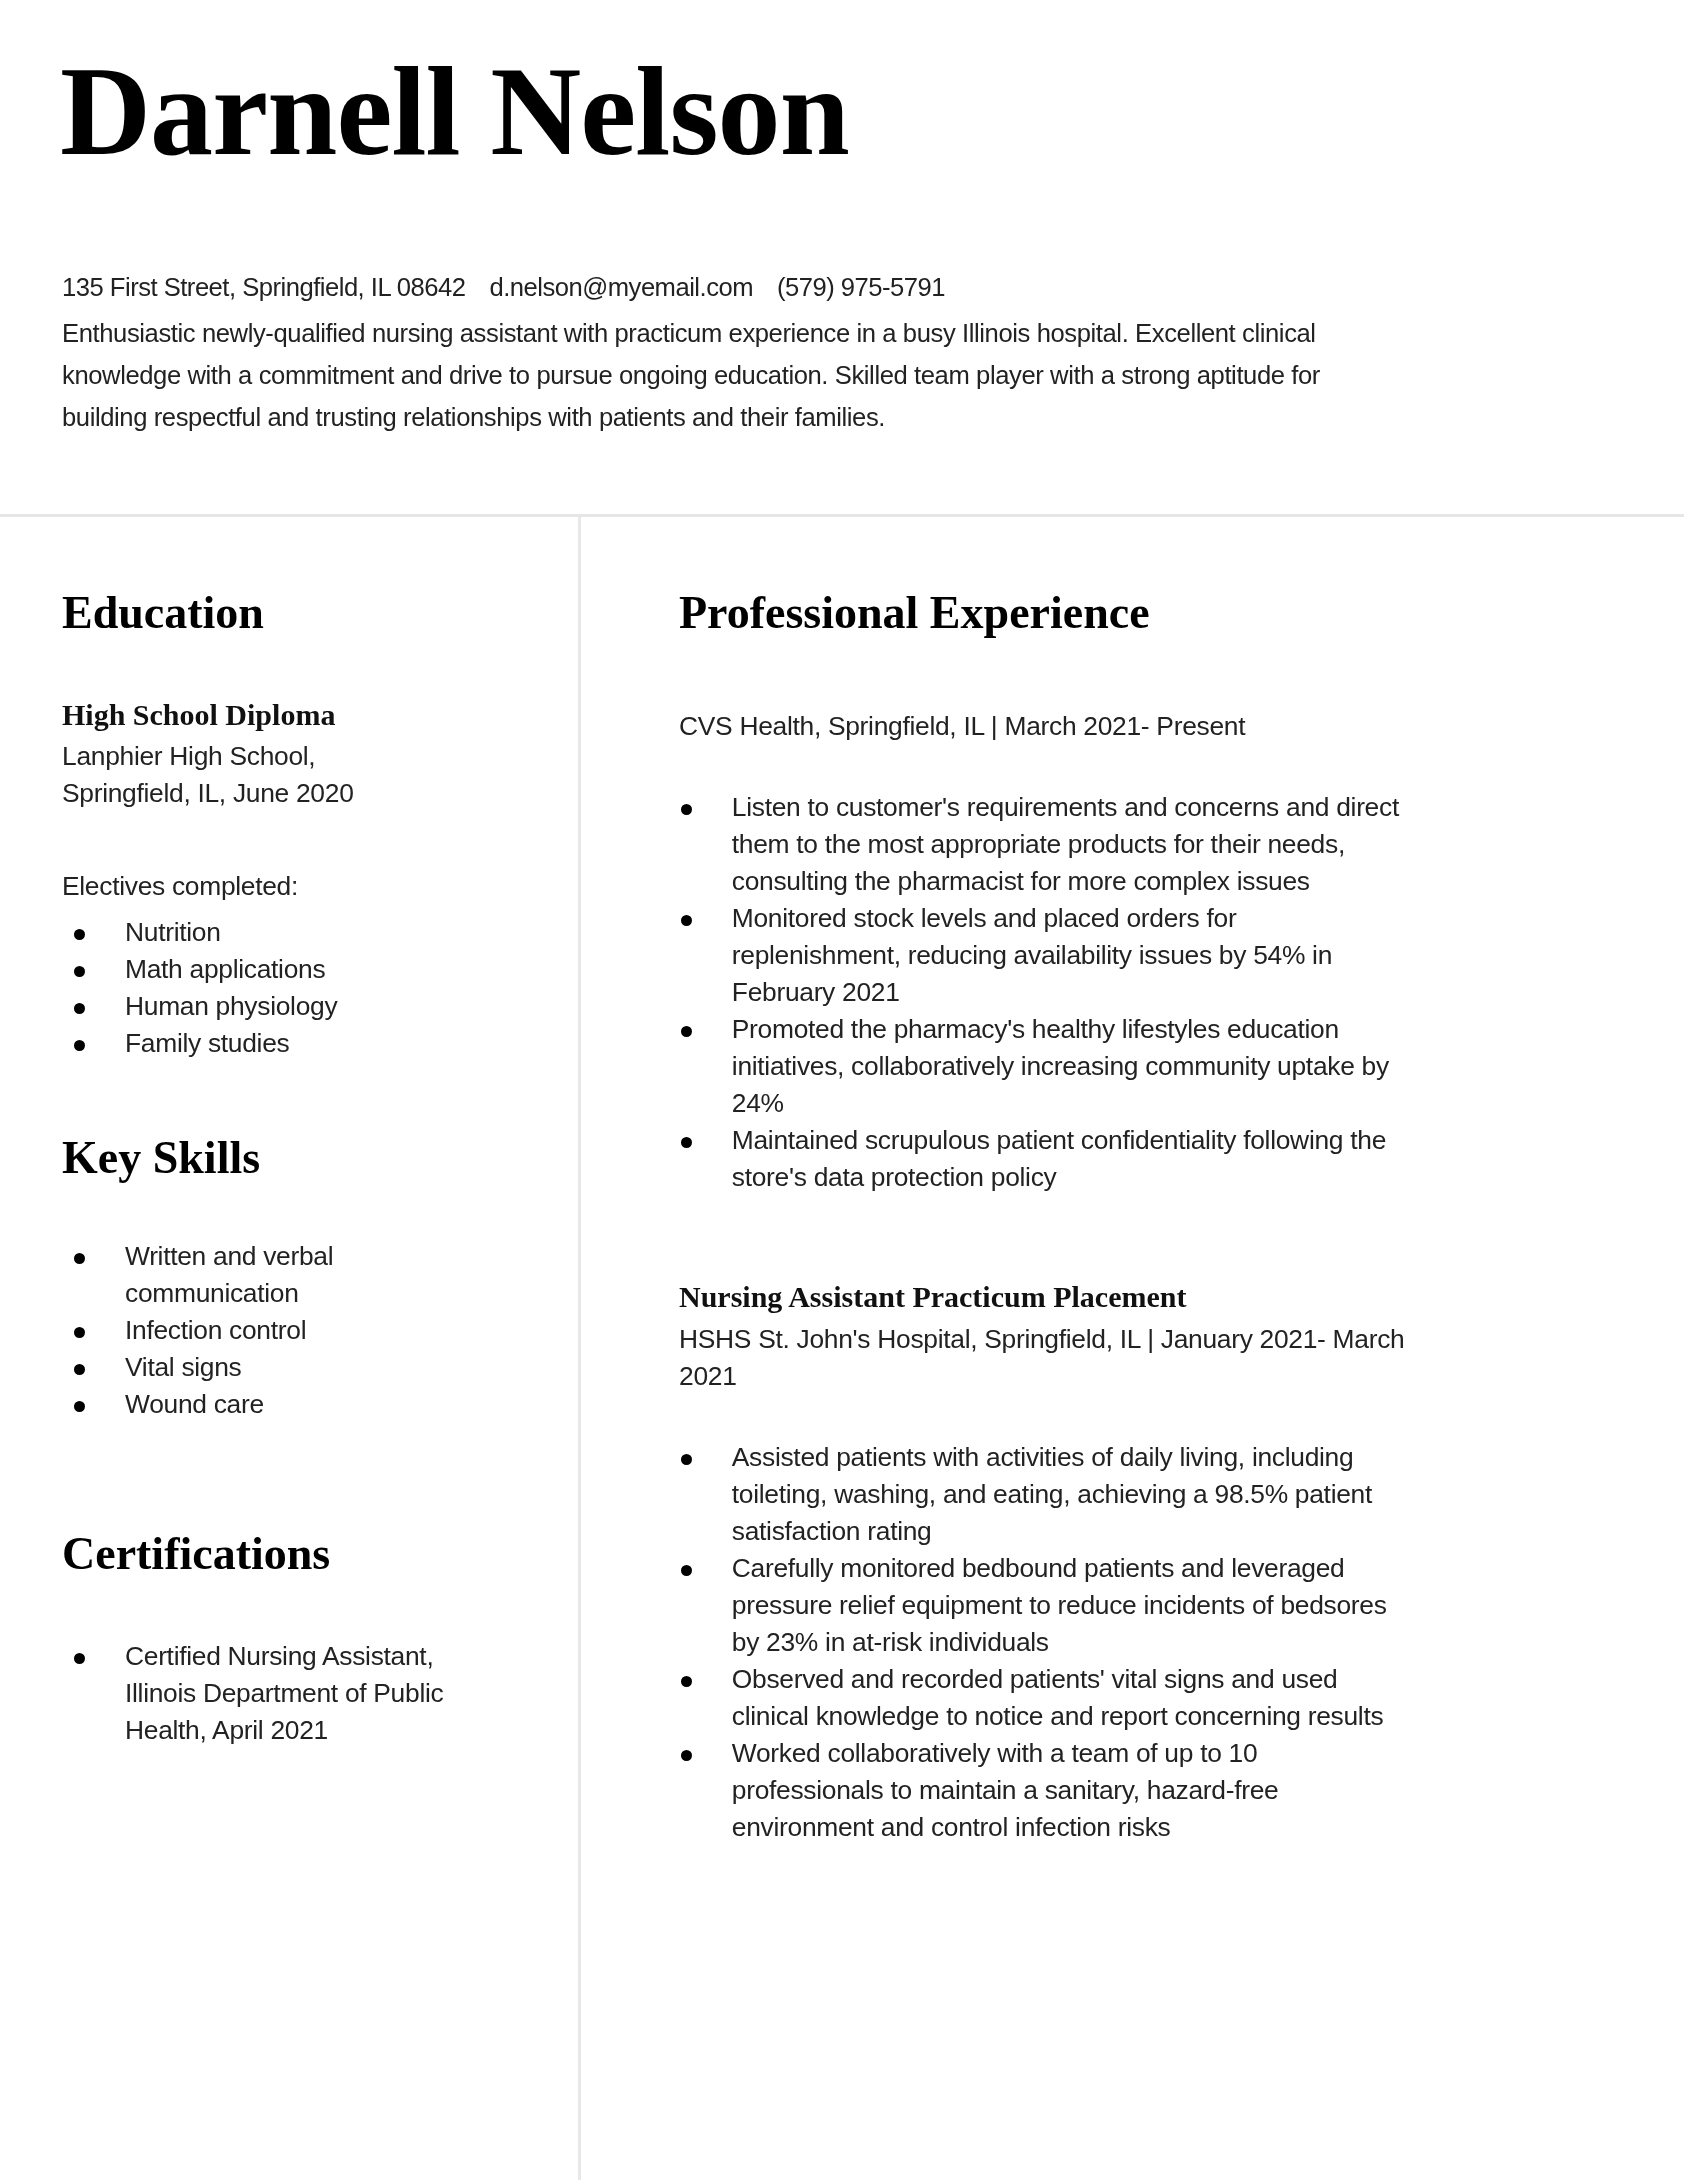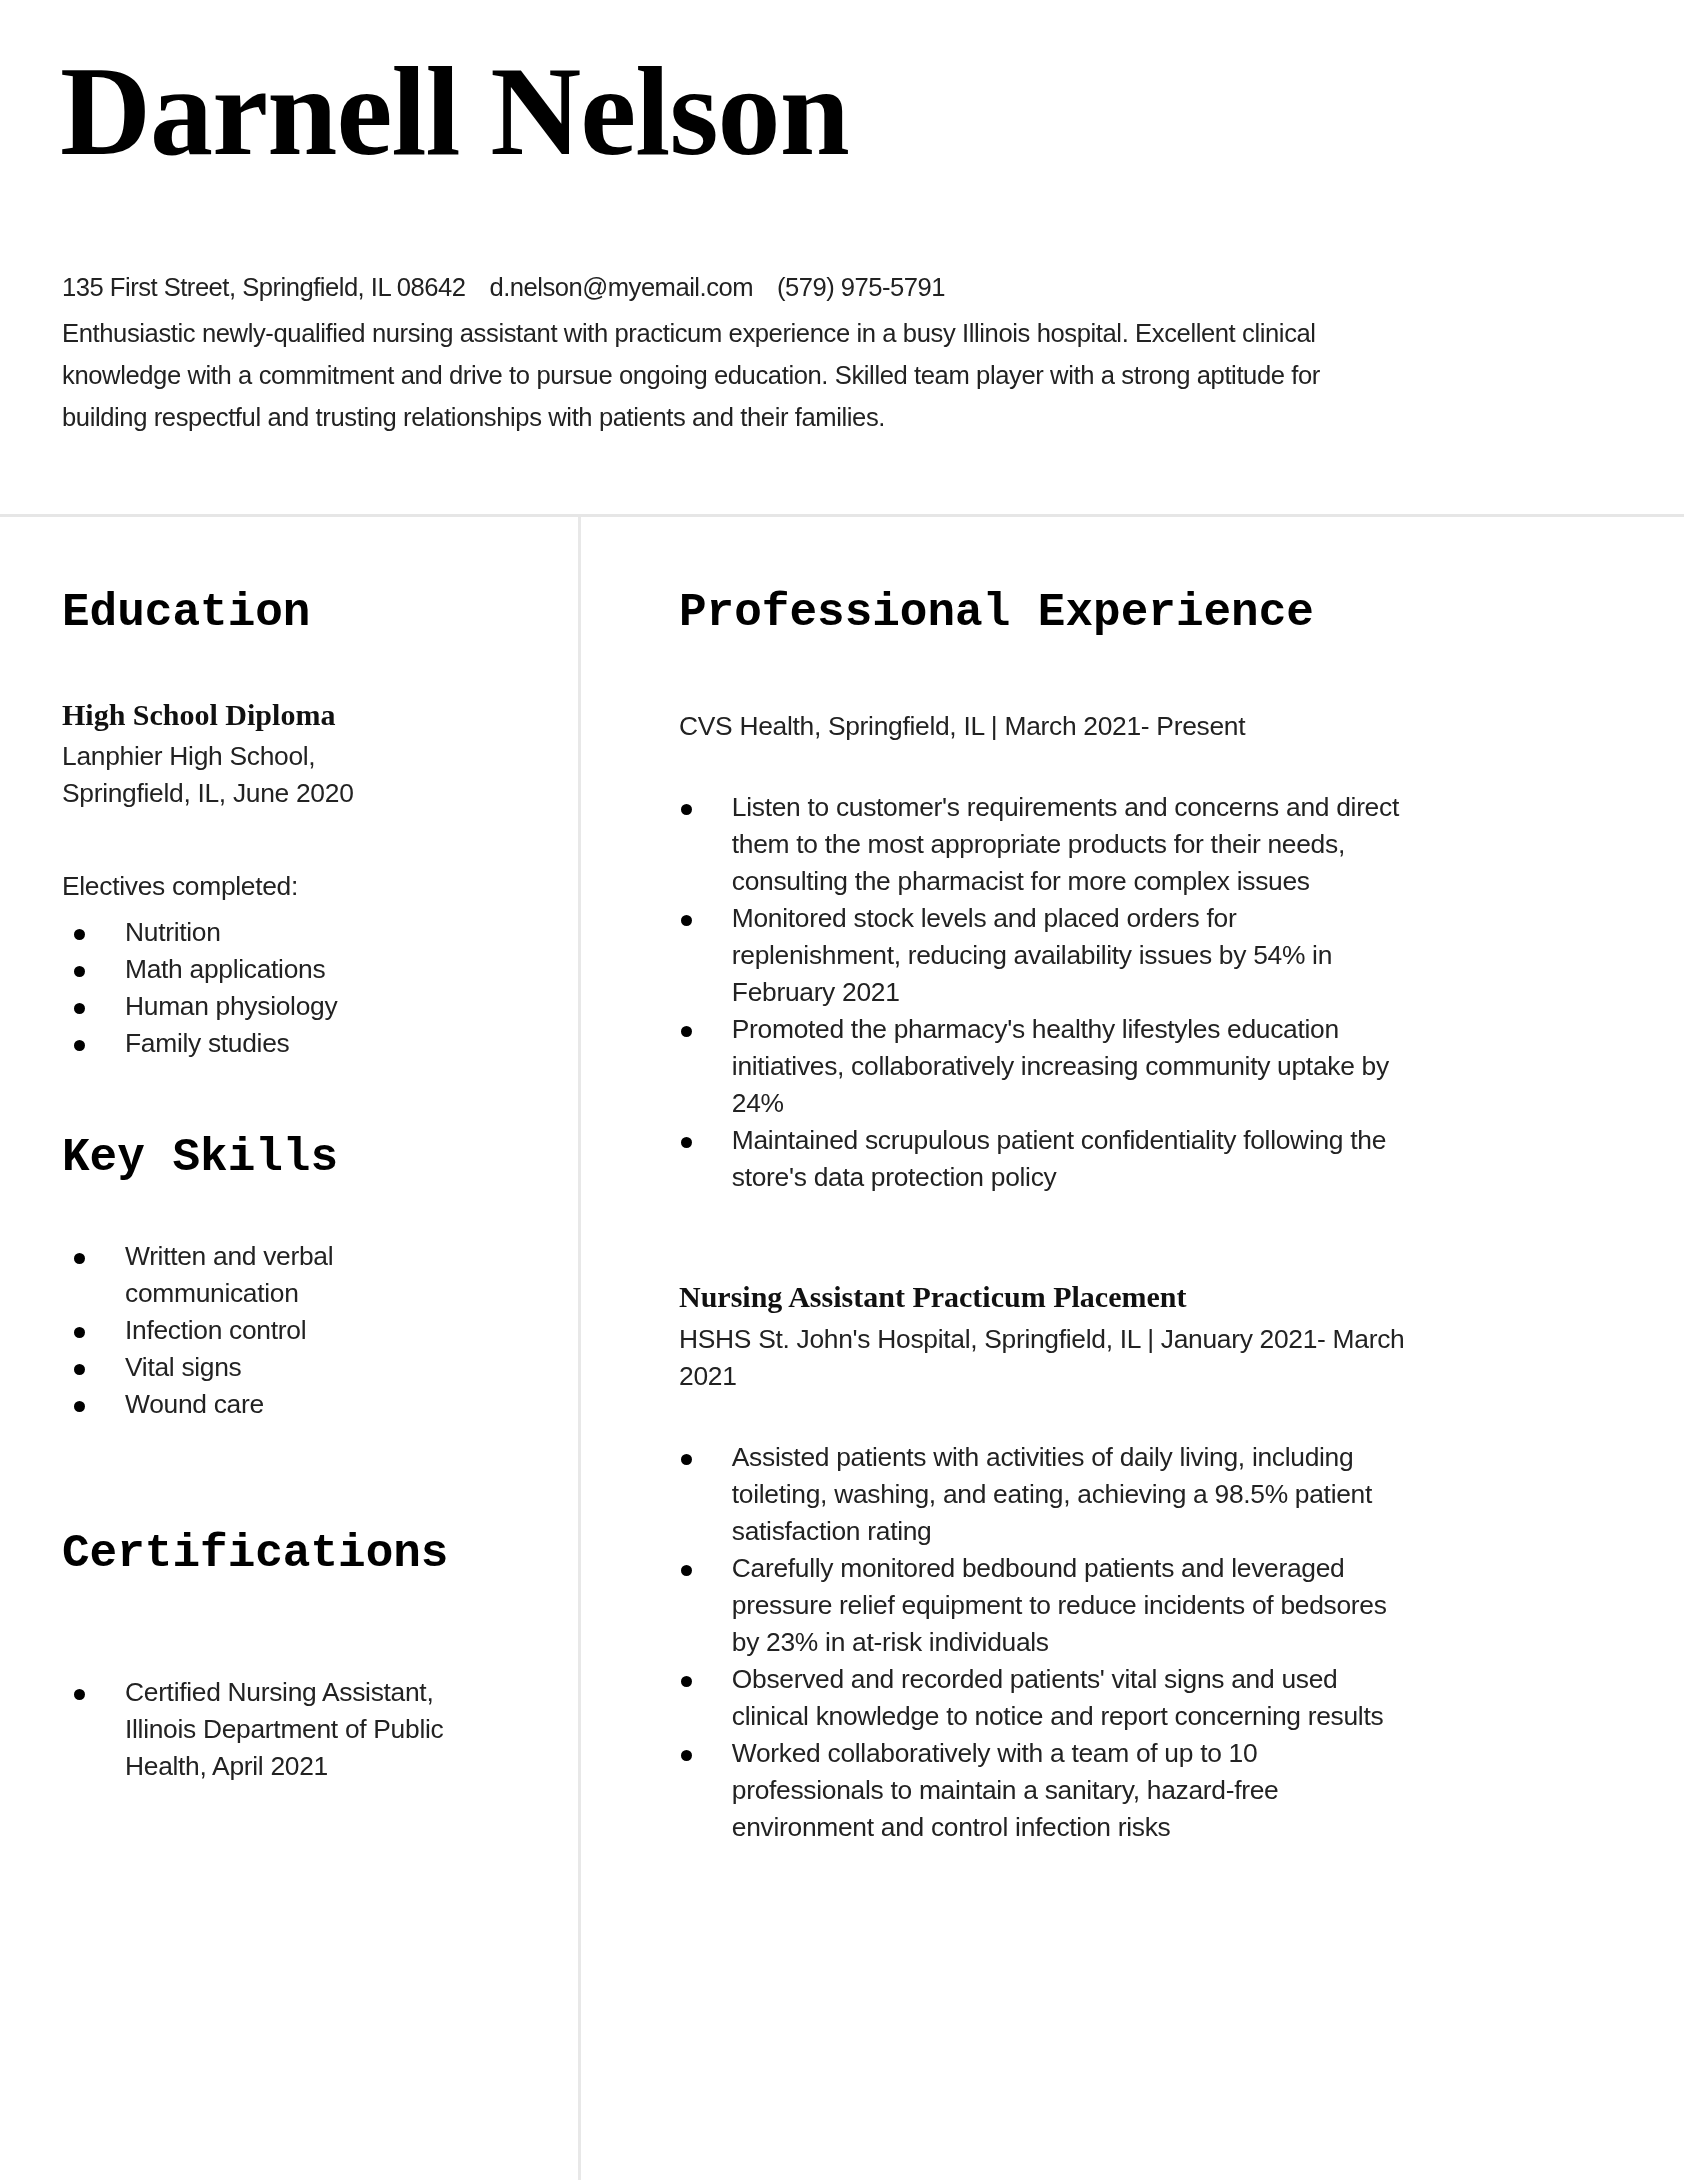--- a/index.html
+++ b/index.html
@@ -10,21 +10,21 @@
           color:#000; line-height:1; letter-spacing:-0.9px; }
   .contact { position:absolute; left:62px; top:236px; font-size:25.6px; line-height:31px;
              color:#222; white-space:pre; letter-spacing:-0.5px;margin-top:36px; }
   .contact span + span { margin-left:24px; }
   .summary { position:absolute; left:62px; top:312px; width:1533px; font-size:25.6px;
              line-height:42px; color:#222; white-space:pre-line; letter-spacing:-0.4px; }
   .hrule { position:absolute; left:0; top:514px; width:1685px; height:3.4px; background:#e6e6e6; }
   .vrule { position:absolute; left:578px; top:517px; width:2.6px; height:1664px; background:#e8e8e8; }
   .col-left { position:absolute; left:62px; top:517px; width:503px; }
   .col-right { position:absolute; left:679px; top:517px; width:886px; }
-  h2.sec { margin:0; font-size:46px; font-weight:700; color:#000; line-height:1;font-family:Liberation Mono, monospace; }
+  h2.sec { margin:0; font-size:46px; font-weight:700; color:#000; line-height:1; }
   h3.sub { margin:0; font-size:30px; font-weight:700; color:#111; line-height:1; }
   .txt { font-size:26.4px; line-height:37px; color:#222; white-space:pre-line; letter-spacing:-0.3px; }
   ul.bl { list-style:none; margin:0; padding:0; }
   ul.bl li { position:relative; padding-left:63px; font-size:26.4px; line-height:37px; color:#222;
              white-space:pre-line; letter-spacing:-0.3px; }
   ul.bl li .dot { position:absolute; left:12px; top:14.5px; width:11px; height:11px; border-radius:50%; background:#000; }
   .abs { position:absolute; left:0; }
 </style>
 </head>
 <body>
@@ -58,21 +58,21 @@
   <h2 class="sec serif abs" style="top:618px;">Key Skills</h2>
   <ul class="bl abs" style="top:721px; left:0; width:503px;">
     <li><span class="dot"></span><span>Written and verbal
 communication</span></li>
     <li><span class="dot"></span><span>Infection control</span></li>
     <li><span class="dot"></span><span>Vital signs</span></li>
     <li><span class="dot"></span><span>Wound care</span></li>
   </ul>
 
   <h2 class="sec serif abs" style="top:1014px;">Certifications</h2>
-  <ul class="bl abs" style="top:1121px; left:0; width:503px;margin-top:36px;">
+  <ul class="bl abs" style="top:1121px; left:0; width:503px;">
     <li><span class="dot"></span><span>Certified Nursing Assistant,
 Illinois Department of Public
 Health, April 2021</span></li>
   </ul>
 </div>
 
 <div class="col-right">
   <h2 class="sec serif abs" style="top:73px;">Professional Experience</h2>
 
   <div class="abs" style="top:182px; width:886px;">

